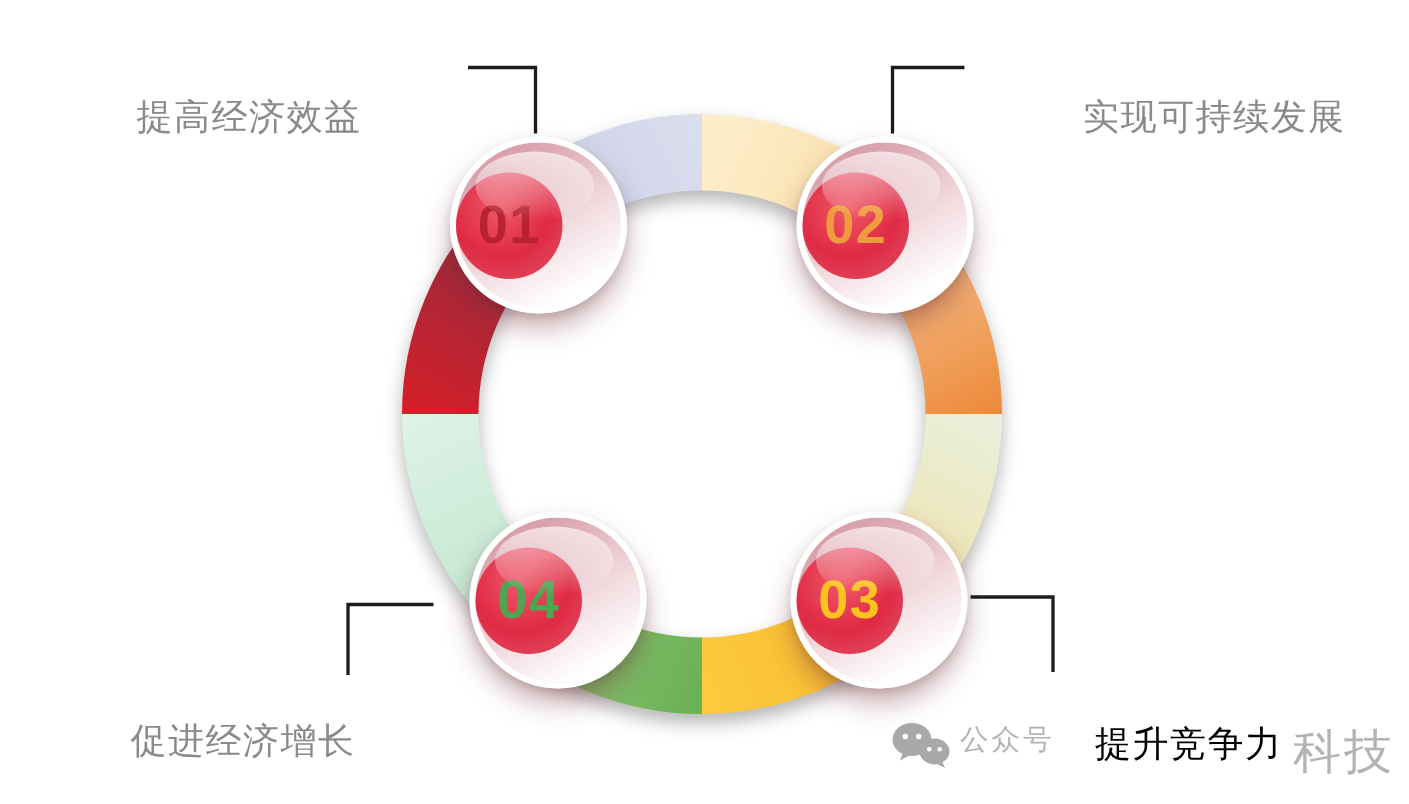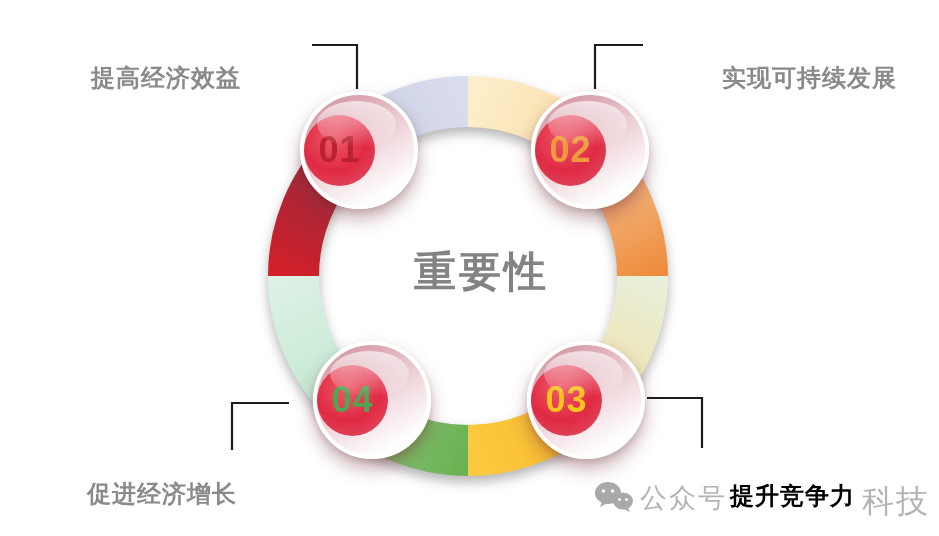--- a/index.html
+++ b/index.html
@@ -34,30 +34,30 @@
   .badge-01{left:300px;top:91px;}
   .badge-02{left:531px;top:91px;}
   .badge-03{left:527px;top:341px;}
   .badge-04{left:313px;top:341px;}
 
   .center-title{
     position:absolute;left:468px;top:244px;transform:translateX(-54px);
     font-size:42px;font-weight:bold;letter-spacing:3px;white-space:nowrap;
   }
 
-  .label{position:absolute;font-size:24px;font-weight:bold;letter-spacing:1px;white-space:nowrap;}
+  .label{position:absolute;font-size:24px;font-weight:normal;letter-spacing:1px;white-space:nowrap;}
   .label-1{left:91px;top:62px;}
   .label-2{left:706px;top:62px;}
   .label-3{left:730px;top:480px;z-index:3;}
   .label-4{left:87px;top:478px;}
 
   
   .watermark{position:absolute;left:0;top:0;width:939px;height:536px;pointer-events:none;}
   .wm-icon{position:absolute;left:594px;top:481px;}
-  .wm-prefix{position:absolute;left:640px;top:480px;font-size:27px;letter-spacing:2px;}
+  .wm-prefix{position:absolute;left:640px;top:480px;font-size:19px;letter-spacing:2px;}
   .wm-suffix{position:absolute;left:862px;top:480px;font-size:32px;letter-spacing:2px;}
 </style>
 </head>
 <body>
 
 <div class="stage">
 
   <svg class="ring-svg" viewBox="0 0 939 536">
     <defs>
       <linearGradient id="seg0" gradientUnits="userSpaceOnUse" x1="340" y1="160" x2="468" y2="100">
@@ -146,20 +146,19 @@
     <div class="badge-core">
       <span class="badge-num" style="color: rgb(252, 194, 31);">03</span>
     </div>
   </div>
   <div class="badge badge-04">
     <div class="badge-core">
       <span class="badge-num" style="color: rgb(79, 165, 82);">04</span>
     </div>
   </div>
 
-  <div class="center-title" style="color: rgb(131, 131, 131);">重要性</div>
 
   <div class="label label-1" style="color: rgb(138, 138, 138);">提高经济效益</div>
   <div class="label label-2" style="color: rgb(138, 138, 138); margin-left: 16px;">实现可持续发展</div>
   <div class="label label-3" style="color: #000000;">提升竞争力</div>
   <div class="label label-4" style="color: rgb(138, 138, 138);">促进经济增长</div>
 
 </div>
 
 </body></html>

